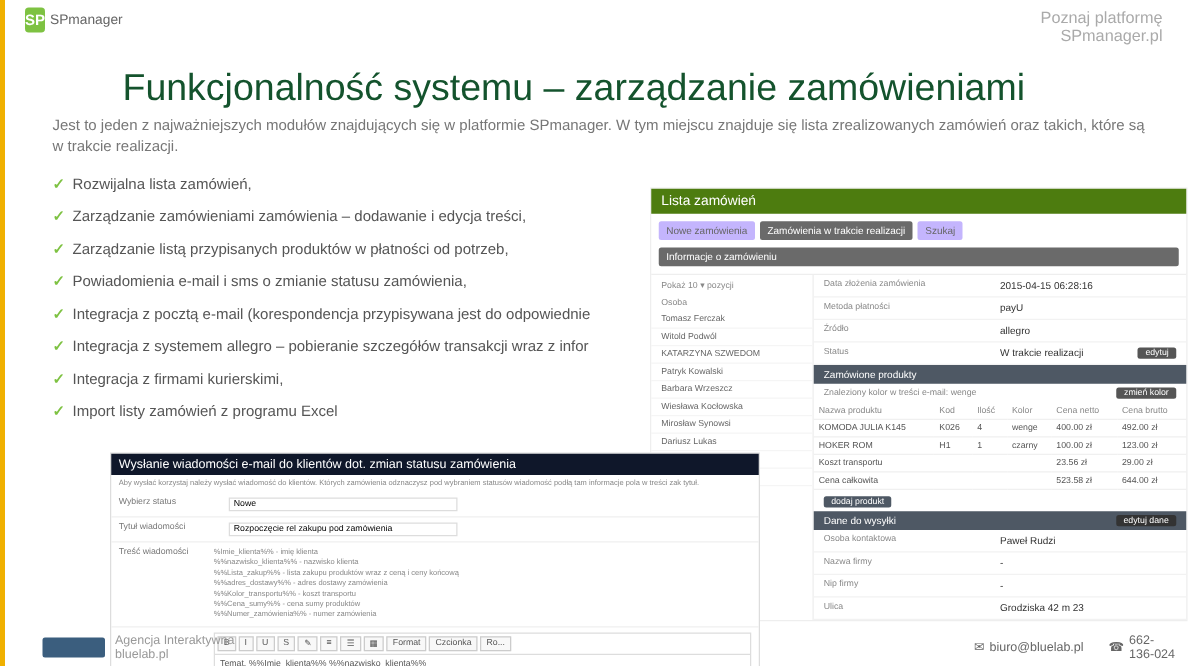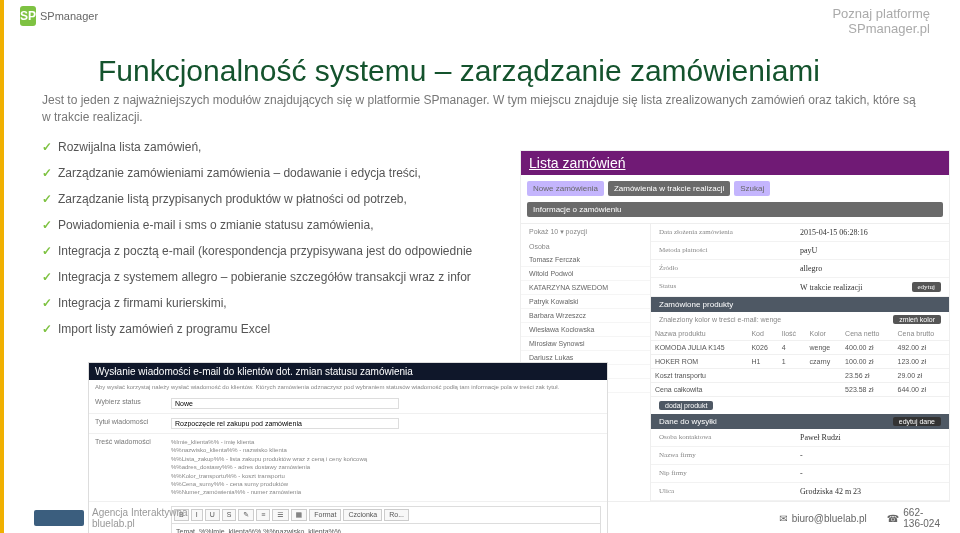--- a/index.html
+++ b/index.html
@@ -7,41 +7,41 @@
 .header-top { position: absolute; top: 6px; left: 20px; display: flex; align-items: center; gap: 4px; }
 .logo-badge { width: 16px; height: 20px; background: #7ec242; border-radius: 3px; display: flex; align-items: center; justify-content: center; color: #fff; font-size: 12px; font-weight: bold; }
 .logo-text { font-size: 11px; color: #666; }
 .header-right { position: absolute; top: 6px; right: 30px; text-align: right; color: #aaa; font-size: 13px; }
 .main-title { position: absolute; top: 54px; left: 98px; font-size: 30px; color: #14532d; font-weight: normal; }
 .subtitle { position: absolute; top: 92px; left: 42px; right: 42px; font-size: 12px; color: #777; line-height: 1.4; }
 .bullets { position: absolute; top: 140px; left: 42px; list-style: none; }
 .bullets li { font-size: 12px; color: #555; margin-bottom: 12px; padding-left: 16px; position: relative; }
 .bullets li::before { content: "✓"; position: absolute; left: 0; color: #7ec242; font-weight: bold; }
 .panel-deal { position: absolute; top: 150px; right: 10px; width: 430px; background: #fff; font-size: 8px; color: #555; border: 1px solid #eee; }
-.panel-deal .hdr { background: #701a75; color: #fff; padding: 4px 8px; font-size: 14px; text-decoration: underline; }
+.panel-deal .hdr { background: #4d7c0f; color: #fff; padding: 4px 8px; font-size: 11px; }
 .panel-deal .tabs { display: flex; gap: 4px; padding: 6px; border-bottom: 1px solid #eee; flex-wrap: wrap; }
 .panel-deal .tab { background: #6a6a6a; color: #fff; padding: 3px 6px; font-size: 8px; border-radius: 2px; }
 .panel-deal .tab.light { background: #c4b5fd; color: #666; }
-.panel-deal .inforow { display: flex; padding: 4px 8px; border-bottom: 1px solid #f2f2f2; font-family: Liberation Serif, serif; }
+.panel-deal .inforow { display: flex; padding: 4px 8px; border-bottom: 1px solid #f2f2f2; }
 .panel-deal .inforow > div { flex: 1; }
 .panel-deal .lbl { color: #888; font-size: 7px; }
 .panel-deal .val { color: #333; font-size: 8px; }
 .panel-deal .btn-small { background: #555; color: #fff; padding: 1px 6px; font-size: 7px; border-radius: 2px; }
 .panel-deal .sect { background: #4e5864; color: #fff; padding: 3px 8px; font-size: 8px; }
 .panel-deal table { width: 100%; border-collapse: collapse; font-size: 7px; }
 .panel-deal table th, .panel-deal table td { padding: 3px 4px; text-align: left; border-bottom: 1px solid #f0f0f0; }
 .panel-deal table th { color: #888; font-weight: normal; }
 .names-list { font-size: 7px; color: #666; }
 .names-list div { padding: 3px 8px; border-bottom: 1px solid #f5f5f5; }
 .panel-msg { position: absolute; top: 362px; left: 88px; width: 520px; background: #fff; border: 1px solid #ddd; font-size: 7px; }
 .panel-msg .hdr { background: #0f172a; color: #fff; padding: 3px 6px; font-size: 10px; }
 .panel-msg .row { display: flex; padding: 4px 6px; border-bottom: 1px solid #f0f0f0; gap: 6px; align-items: flex-start; }
 .panel-msg .rlbl { width: 70px; color: #777; }
 .panel-msg .rval { flex: 1; color: #555; }
-.panel-msg input[type=text] { border: 1px solid #ddd; padding: 1px 3px; font-size: 7px; width: 228px; }
+.panel-msg input[type=text] { border: 1px solid #ddd; padding: 1px 3px; font-size: 7px; width: 183px; margin-left: 12px; }
 .panel-msg .vars { font-size: 6px; color: #888; line-height: 1.4; }
 .panel-msg .toolbar { display: flex; gap: 2px; border: 1px solid #ddd; padding: 2px; }
 .panel-msg .tb { border: 1px solid #ccc; padding: 1px 4px; font-size: 7px; background: #f8f8f8; }
 .footer { position: absolute; bottom: 0; left: 14px; right: 0; height: 30px; display: flex; align-items: center; padding: 0 20px; color: #999; font-size: 10px; }
 .footer .flogo { width: 50px; height: 16px; background: #3b5e7e; border-radius: 2px; margin-right: 8px; }
 .footer .frt { margin-left: auto; display: flex; align-items: center; gap: 20px; color: #666; }
 .yellow-line { position: absolute; left: 0; top: 0; width: 4px; height: 100%; background: #f0b000; }
 </style>
 </head>
 <body>

